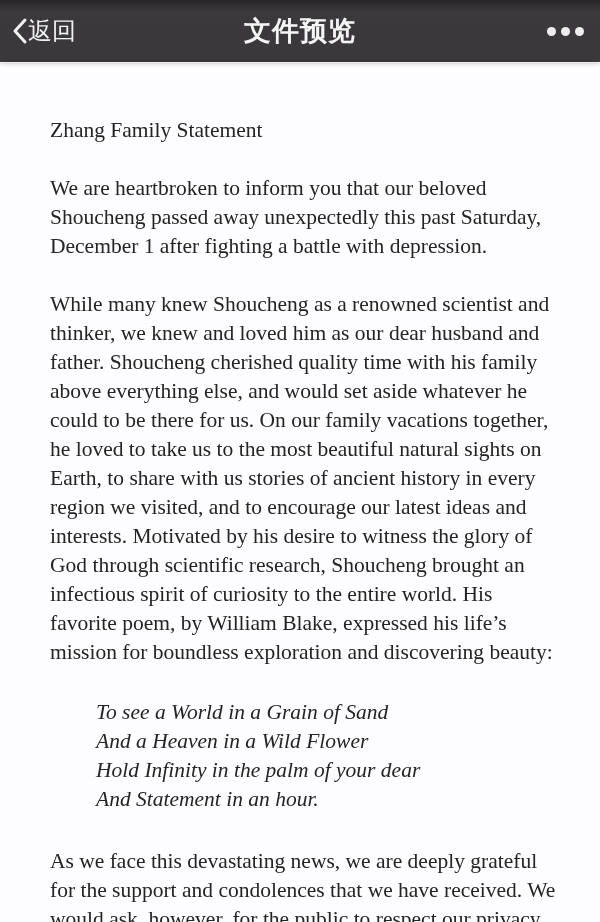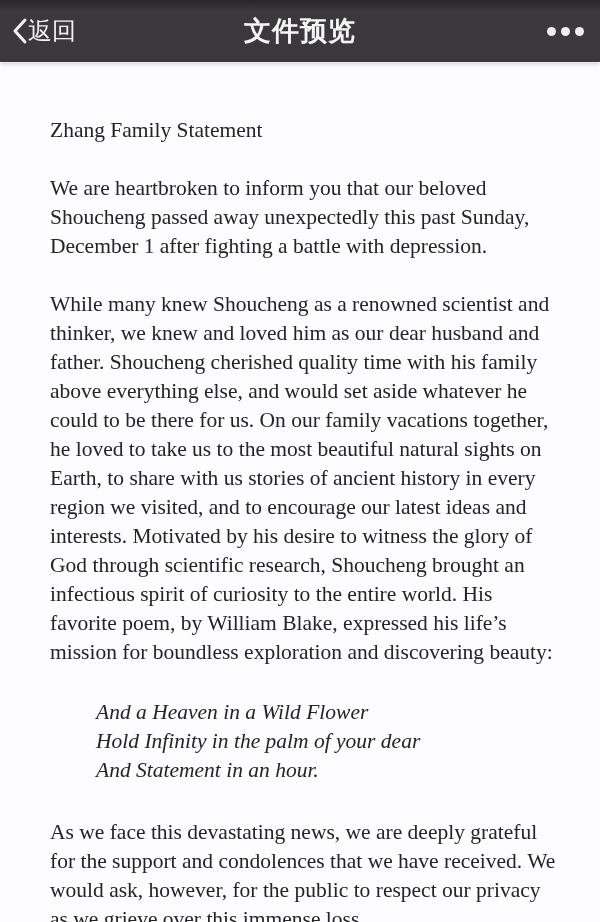--- a/index.html
+++ b/index.html
@@ -90,25 +90,26 @@
   <div class="more-btn">
     <span class="dot"></span>
     <span class="dot"></span>
     <span class="dot"></span>
   </div>
 </header>
 
 <main class="doc">
   <p class="doc-title">Zhang Family Statement</p>
 
-  <p>We are heartbroken to inform you that our beloved Shoucheng passed away unexpectedly this past Sunday, December 1 after fighting a battle with depression.</p>
+  <p>We are heartbroken to inform you that our beloved Shoucheng passed away unexpectedly this past Saturday, December 1 after fighting a battle with depression.</p>
 
   <p>While many knew Shoucheng as a renowned scientist and thinker, we knew and loved him as our dear husband and father. Shoucheng cherished quality time with his family above everything else, and would set aside whatever he could to be there for us. On our family vacations together, he loved to take us to the most beautiful natural sights on Earth, to share with us stories of ancient history in every region we visited, and to encourage our latest ideas and interests. Motivated by his desire to witness the glory of God through scientific research, Shoucheng brought an infectious spirit of curiosity to the entire world. His favorite poem, by William Blake, expressed his life’s mission for boundless exploration and discovering beauty:</p>
 
   <div class="poem">
+    <div class="poem-line">To see a World in a Grain of Sand</div>
     <div class="poem-line">And a Heaven in a Wild Flower</div>
     <div class="poem-line">Hold Infinity in the palm of your dear</div>
     <div class="poem-line">And Statement in an hour.</div>
   </div>
 
   <p>As we face this devastating news, we are deeply grateful for the support and condolences that we have received. We would ask, however, for the public to respect our privacy as we grieve over this immense loss.</p>
 
 </main>
 
 </body></html>

